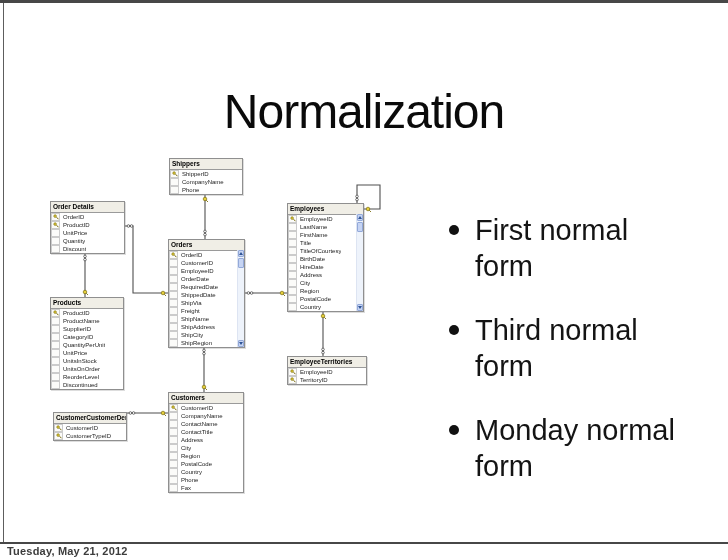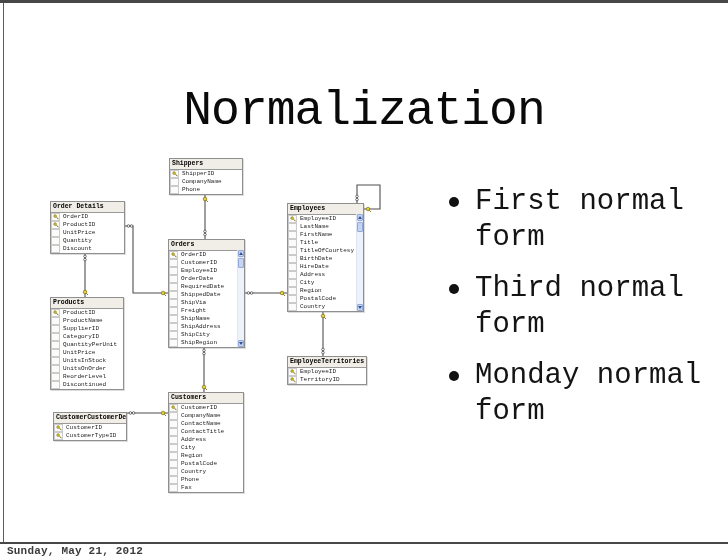--- a/index.html
+++ b/index.html
@@ -1,27 +1,27 @@
 <!DOCTYPE html>
 <html><head>
 <meta charset="utf-8">
 <style>
   html,body{margin:0;padding:0;background:#fff;}
   .stage{position:relative;width:728px;height:560px;background:#ffffff;overflow:hidden;
-         font-family:Liberation Mono, monospace;color:#111;}
+         font-family:Liberation Sans, sans-serif;color:#111;}
   
   .frame-top{position:absolute;left:0;top:0;width:728px;height:3px;background:#474747;}
   .frame-left{position:absolute;left:3px;top:3px;width:1px;height:539px;background:#5d5d5d;}
   .frame-bottom{position:absolute;left:0;top:542px;width:728px;height:2px;background:#474747;}
   
   .slide-title{position:absolute;left:0;top:52px;width:728px;text-align:center;
                font-size:48px;font-weight:400;letter-spacing:-1px;color:#0a0a0a;}
   
   .bullets{position:absolute;left:446px;top:184px;width:260px;}
-  .bullet-item{display:flex;align-items:flex-start;margin-bottom:15px;}
+  .bullet-item{display:flex;align-items:flex-start;margin-bottom:15px;margin-top:28px;}
   .bullet-dot{flex:none;width:10px;height:10px;border-radius:50%;background:#111;
               margin:13px 16px 0 3px;}
   .bullet-lines{font-size:29px;line-height:36px;color:#141414;}
   
   .footer-date{position:absolute;left:7px;top:545px;font-size:11px;font-weight:bold;
                color:#3c3c3c;letter-spacing:0.2px;}
   
   .diagram{position:absolute;left:0;top:0;width:728px;height:560px;}
   #connector-layer{position:absolute;left:0;top:0;z-index:1;}
   .dbtable{position:absolute;z-index:2;background:#fff;border:1px solid #8f8f8f;
@@ -495,14 +495,14 @@
     <div class="bullet-item">
       <span class="bullet-dot"></span>
       <div class="bullet-lines">
         <div>Monday normal</div>
         <div>form</div>
       </div>
     </div>
   </div>
 
   <div class="frame-bottom"></div>
-  <div class="footer-date">Sunday, May 21, 2012</div>
+  <div class="footer-date">Tuesday, May 21, 2012</div>
 </div>
 
 </body></html>

